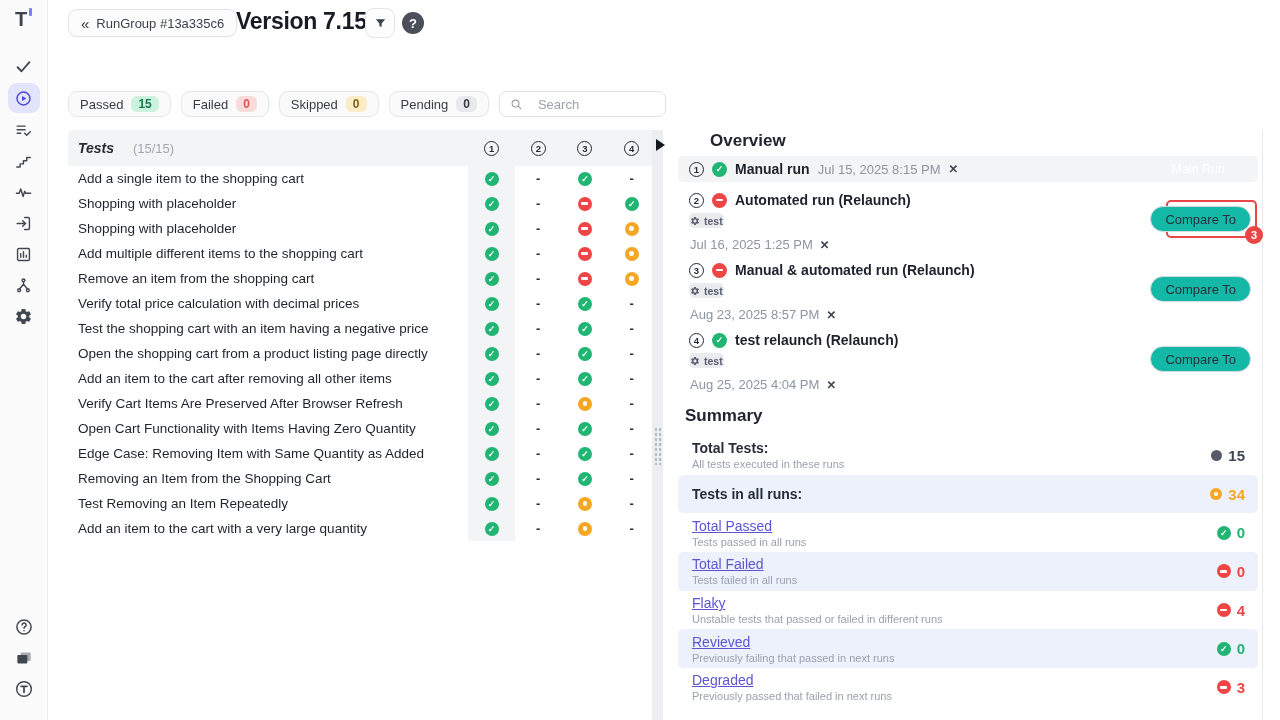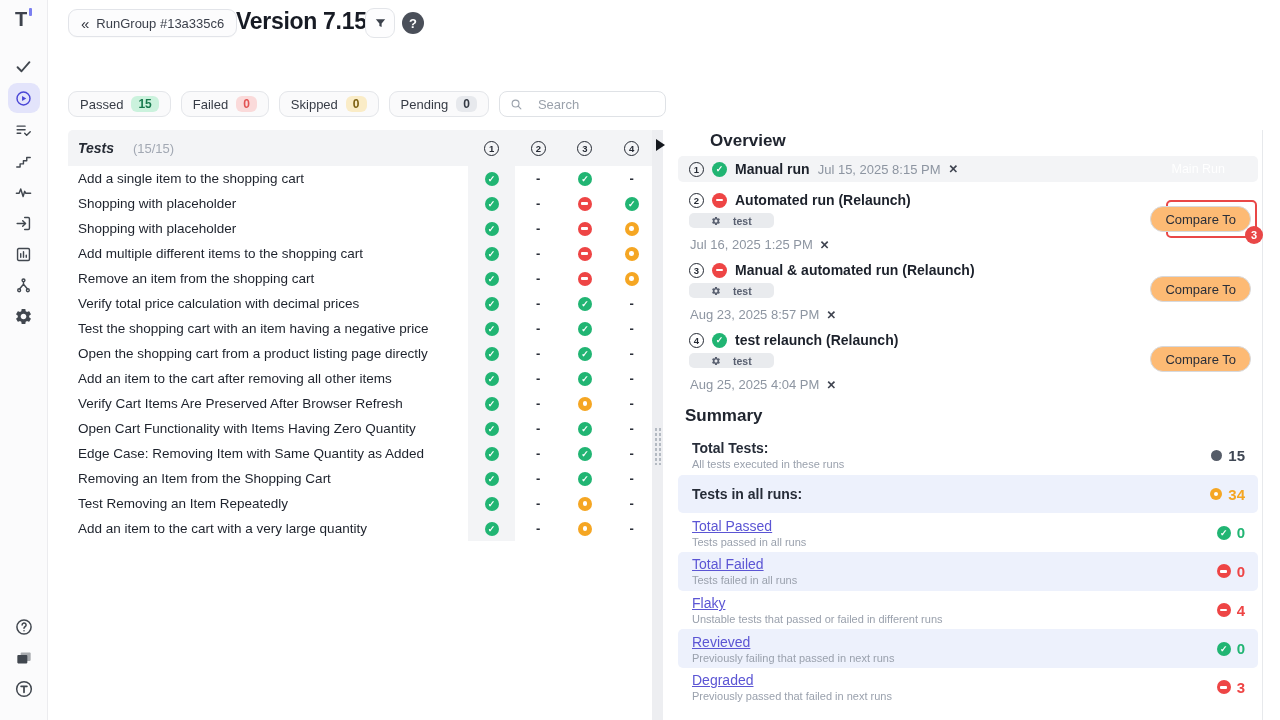--- a/index.html
+++ b/index.html
@@ -79,25 +79,25 @@
   .ov-title{position:absolute;left:7px;top:131px;font-size:17px;font-weight:700;color:#20252f;margin-left:25px;}
   .run-main{position:absolute;left:0;top:156px;width:580px;height:26px;background:#f3f4f6;border-radius:5px;
     display:flex;align-items:center;gap:8px;padding:0 11px;}
   .run-name{font-size:14px;font-weight:700;color:#1c212b;}
   .run-date{font-size:13px;color:#8d95a1;}
   .xicon{font-size:11.5px;color:#3f4450;cursor:pointer;font-weight:600;}
   .main-badge{margin-left:auto;font-size:12.5px;color:rgba(255,255,255,0.95);font-weight:500;padding-right:22px;}
   .run-block{position:absolute;left:0;width:580px;height:62px;}
   .run-line1{display:flex;align-items:center;gap:8px;padding-left:11px;height:16px;margin-top:2px;}
   .tagrow{padding-left:11px;margin-top:5px;height:15px;display:flex;}
-  .tag{display:inline-flex;align-items:center;gap:12px;background:#e9ebee;border-radius:5px;padding:1px 22px;
+  .tag{display:inline-flex;align-items:center;gap:4px;background:#e9ebee;border-radius:5px;padding:1px 1px;
     font-size:10.5px;color:#596070;font-weight:600;}
   .daterow{padding-left:12px;margin-top:9px;display:flex;align-items:center;gap:7px;font-size:13px;color:#8d95a1;}
   .cmp-btn{position:absolute;right:7px;top:16px;height:26px;padding:0 14px;border:1px solid #d6d9de;border-radius:13px;
-    background:#fdba74;font-size:13px;color:#2a2f3a;display:inline-flex;align-items:center;cursor:pointer;
+    background:#14b8a6;font-size:13px;color:#2a2f3a;display:inline-flex;align-items:center;cursor:pointer;
     font-family:"Liberation Sans", sans-serif;}
   .ann-box{position:absolute;right:1px;top:10px;width:91px;height:38px;border:2.5px solid #e94747;border-radius:5px;}
   .ann-badge{position:absolute;right:-5px;top:36px;width:18px;height:18px;border-radius:50%;background:#e94747;
     color:#fff;font-size:11px;font-weight:700;display:flex;align-items:center;justify-content:center;}
 
   
   .sum-title{position:absolute;left:7px;top:406px;font-size:17px;font-weight:700;color:#20252f;}
   .sum-rows{position:absolute;left:0;top:436px;width:580px;}
   .srow{height:38.7px;display:flex;align-items:center;border-radius:5px;padding:0 13px 0 14px;}
   .srow.hl{background:#edf1fc;}

